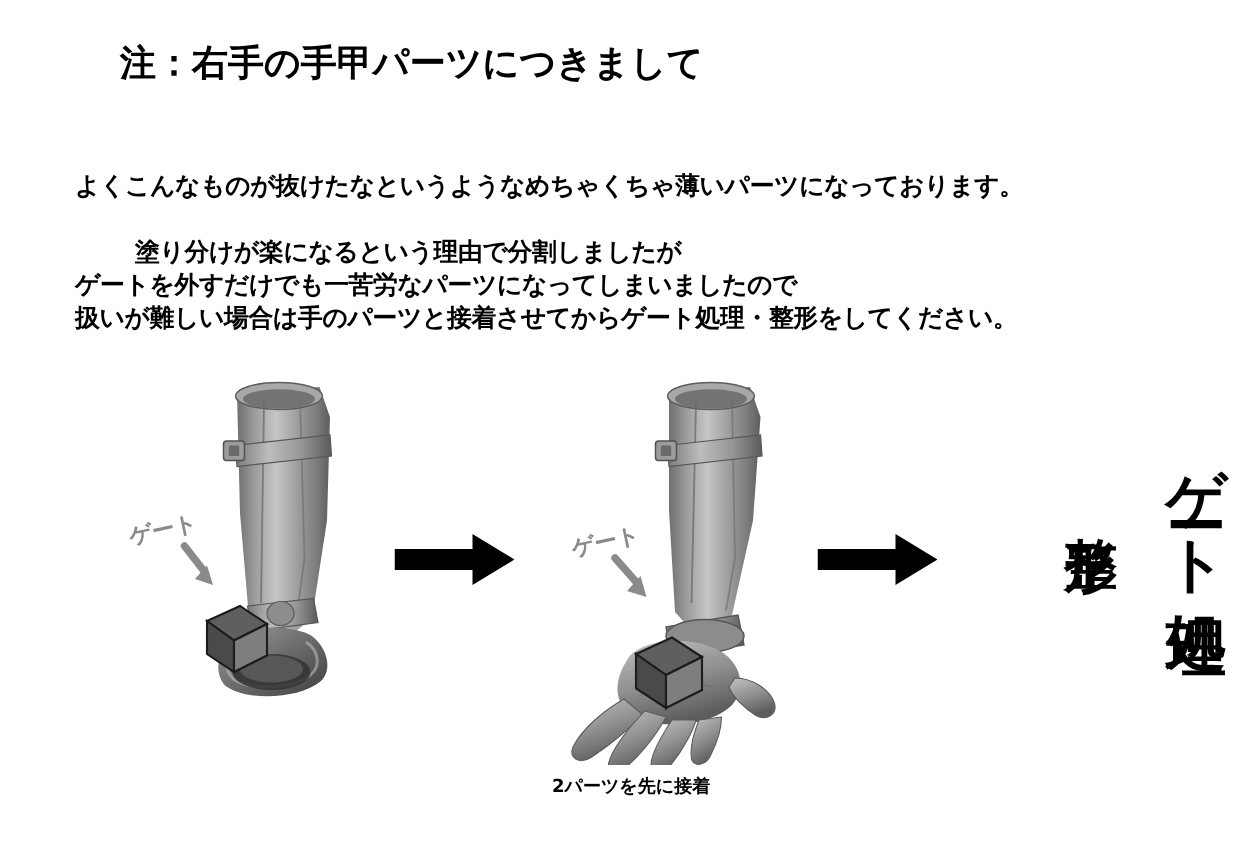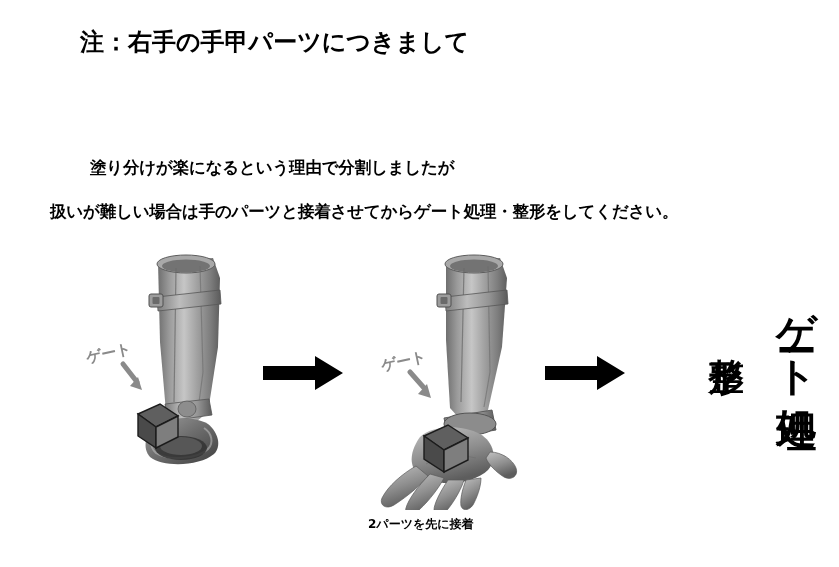--- a/index.html
+++ b/index.html
@@ -92,22 +92,24 @@
     font-family: "DejaVu Sans", "Liberation Sans", sans-serif;
   }
 </style>
 </head>
 <body>
 
 <div id="page">
 
   <div class="title">注：右手の手甲パーツにつきまして</div>
 
+  <div class="body-line bl2">よくこんなものが抜けたなというようなめちゃくちゃ薄いパーツになっております。</div>
 
   <div class="body-line bl3">塗り分けが楽になるという理由で分割しましたが</div>
+  <div class="body-line bl4">ゲートを外すだけでも一苦労なパーツになってしまいましたので</div>
   <div class="body-line bl5">扱いが難しい場合は手のパーツと接着させてからゲート処理・整形をしてください。</div>
 
   <div class="render" style="left:108px; top:252px; width:150px; height:230px;">
     <svg width="150" height="230" viewBox="0 0 150 230" xmlns="http://www.w3.org/2000/svg">
       <defs>
         <linearGradient id="g1" x1="0" y1="0" x2="1" y2="0">
           <stop offset="0%" stop-color="#6f6f6f"></stop>
           <stop offset="18%" stop-color="#9a9a9a"></stop>
           <stop offset="42%" stop-color="#c6c6c6"></stop>
           <stop offset="62%" stop-color="#a3a3a3"></stop>

